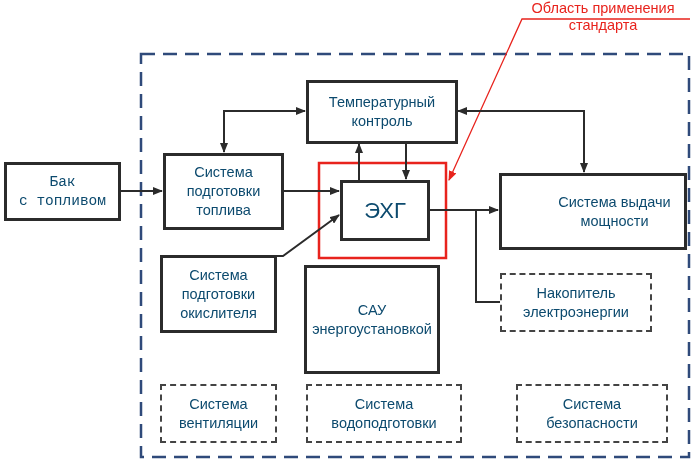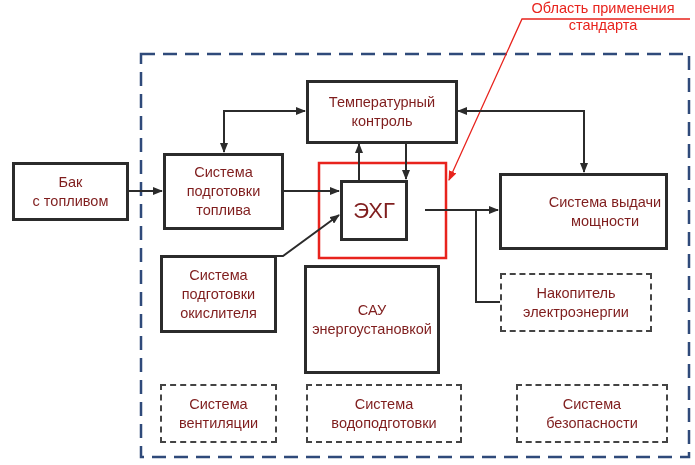--- a/index.html
+++ b/index.html
@@ -1,18 +1,18 @@
 <!DOCTYPE html>
 <html><head>
 <meta charset="utf-8">
 <style>
   html,body{margin:0;padding:0;background:#fff;}
   body{width:695px;height:465px;position:relative;overflow:hidden;font-family:"Liberation Sans",sans-serif;}
   svg{position:absolute;left:0;top:0;}
-  .box{position:absolute;box-sizing:border-box;border:3px solid #2b2b2b;background:#fff;display:flex;align-items:center;justify-content:center;text-align:center;color:#7f1d1d;font-size:14.5px;line-height:19px;white-space:pre-line;}
+  .box{position:absolute;box-sizing:border-box;border:3px solid #2b2b2b;background:#fff;display:flex;align-items:center;justify-content:center;text-align:center;color:#0c4a6e;font-size:14.5px;line-height:19px;white-space:pre-line;}
   .dashed{border:2px dashed #444;}
   .exg{font-size:22px;}
   .note{position:absolute;color:#e8231d;font-size:14.5px;text-align:center;line-height:17px;white-space:pre-line;}
 </style>
 </head>
 <body>
 
 <svg width="695" height="465">
   <defs>
     <marker id="ah" markerWidth="10" markerHeight="8" refX="9" refY="4" orient="auto" markerUnits="userSpaceOnUse">
@@ -39,29 +39,29 @@
     <line x1="480" y1="111" x2="458" y2="111" marker-end="url(#ah)"></line>
     <line x1="425" y1="210" x2="498" y2="210" marker-end="url(#ah)"></line>
     <polyline points="476,210 476,302 515,302" marker-end="url(#ah)"></polyline>
     <polyline points="276,256 283,256 339,215" marker-end="url(#ah)"></polyline>
   </g>
 </svg>
 
 <div class="note" style="left:508px;top:0px;width:190px;">Область применения
 стандарта</div>
 
-<div class="box" style="left:12px;top:162px;width:117px;height:59px;">Бак
+<div class="box" style="left:4px;top:162px;width:117px;height:59px;font-family:Liberation Mono, monospace;">Бак
 с топливом</div>
 <div class="box" style="left:163px;top:153px;width:121px;height:77px;">Система
 подготовки
 топлива</div>
 <div class="box" style="left:306px;top:80px;width:152px;height:64px;">Температурный
 контроль</div>
-<div class="box exg" style="left:340px;top:180px;width:68px;height:61px;">ЭХГ</div>
-<div class="box" style="left:499px;top:173px;width:169px;height:77px;padding-left:43px;">Система выдачи
+<div class="box exg" style="left:340px;top:180px;width:90px;height:61px;">ЭХГ</div>
+<div class="box" style="left:499px;top:173px;width:188px;height:77px;padding-left:43px;">Система выдачи
 мощности</div>
 <div class="box" style="left:160px;top:255px;width:117px;height:78px;">Система
 подготовки
 окислителя</div>
 <div class="box" style="left:304px;top:265px;width:136px;height:109px;">САУ
 энергоустановкой</div>
 <div class="box dashed" style="left:500px;top:273px;width:152px;height:59px;">Накопитель
 электроэнергии</div>
 <div class="box dashed" style="left:160px;top:384px;width:117px;height:59px;">Система
 вентиляции</div>

